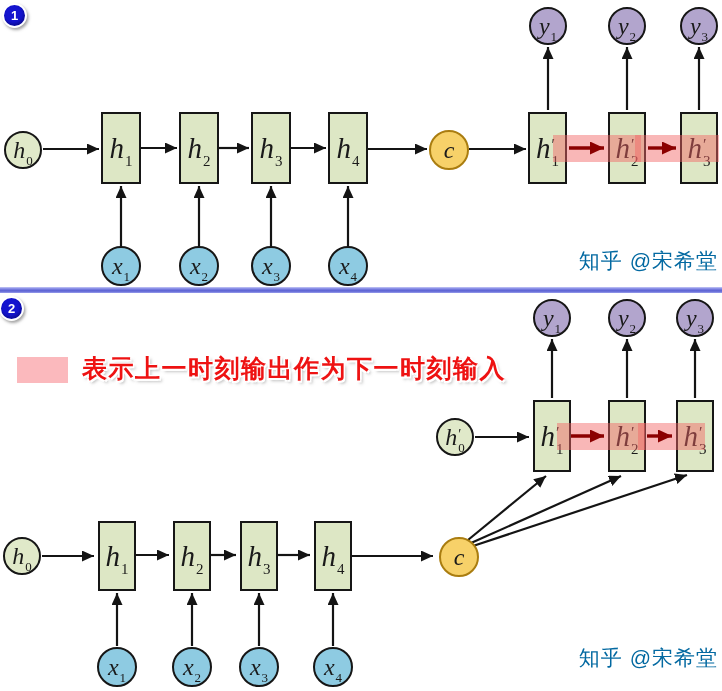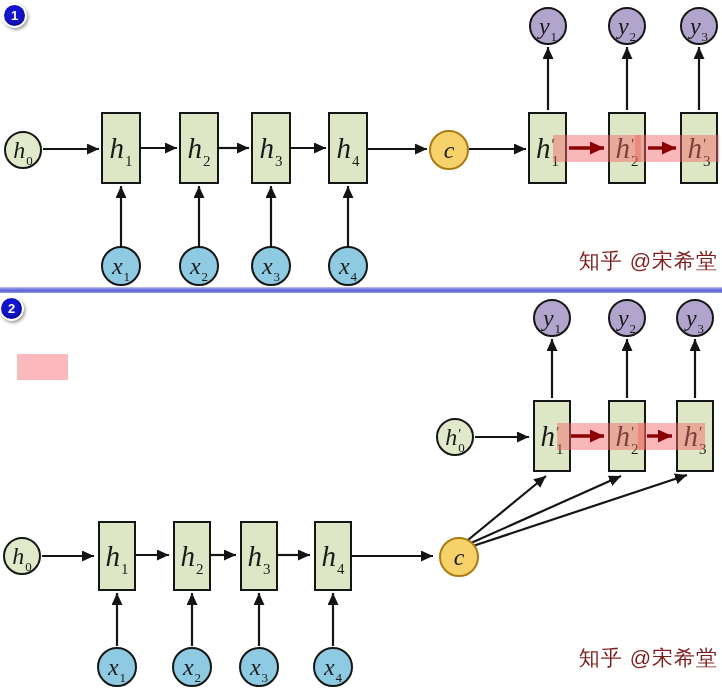--- a/index.html
+++ b/index.html
@@ -46,21 +46,21 @@
   .divider{position:absolute;left:0;top:287px;width:722px;height:6px;
            background:linear-gradient(180deg,#c6c9f4 0%,#8d92e8 25%,#5e64d4 55%,#6d73da 78%,#9ba0ec 100%);}
 
   
   .legend{position:absolute;left:17px;top:352px;display:flex;align-items:center;}
   .swatch{display:inline-block;width:51px;height:26px;background:#fbb9bd;margin-top:2px;}
   .legend-text{margin-left:14px;font-weight:bold;font-size:25px;letter-spacing:1.5px;color:#ee1212;
                text-shadow:-1.5px -1.5px 0 #fff,1.5px -1.5px 0 #fff,-1.5px 1.5px 0 #fff,1.5px 1.5px 0 #fff,2.5px 3px 3px rgba(120,120,120,0.5);}
 
   
-  .watermark{position:absolute;width:160px;text-align:right;font-size:21px;letter-spacing:1px;color:#7f1d1d;}
+  .watermark{position:absolute;width:160px;text-align:right;font-size:21px;letter-spacing:1px;color:#0369a1;}
   .wm1{left:558px;top:247px;}
   .wm2{left:558px;top:644px;}
 </style>
 </head>
 <body>
 
 <div id="page">
   <div class="badge" id="badge1">1</div>
   <div class="section">
       <svg width="722" height="691" class="layer">
@@ -234,20 +234,21 @@
         <line x1="569" y1="148" x2="604" y2="148" stroke="#8b0000" stroke-width="3.4" marker-end="url(#ar0)"></line>
         <line x1="648" y1="148" x2="676" y2="148" stroke="#8b0000" stroke-width="3.4" marker-end="url(#ar0)"></line>
       </svg>
     </div>
 
   <div class="divider"></div>
 
   <div class="badge" id="badge2">2</div>
   <div class="legend">
     <span class="swatch"></span>
+    <span class="legend-text">表示上一时刻输出作为下一时刻输入</span>
   </div>
   <div class="section">
       <svg width="722" height="691" class="layer">
         <defs>
           <marker id="ab1" markerWidth="13" markerHeight="11" refX="12" refY="5.5" orient="auto" markerUnits="userSpaceOnUse">
             <path d="M0,0 L12,5.5 L0,11 Z" fill="#141414"></path>
           </marker>
         </defs>
         <line x1="475" y1="437" x2="529" y2="437" stroke="#141414" stroke-width="2.2" marker-end="url(#ab1)"></line>
         <line x1="552" y1="398" x2="552" y2="339" stroke="#141414" stroke-width="2.2" marker-end="url(#ab1)"></line>

